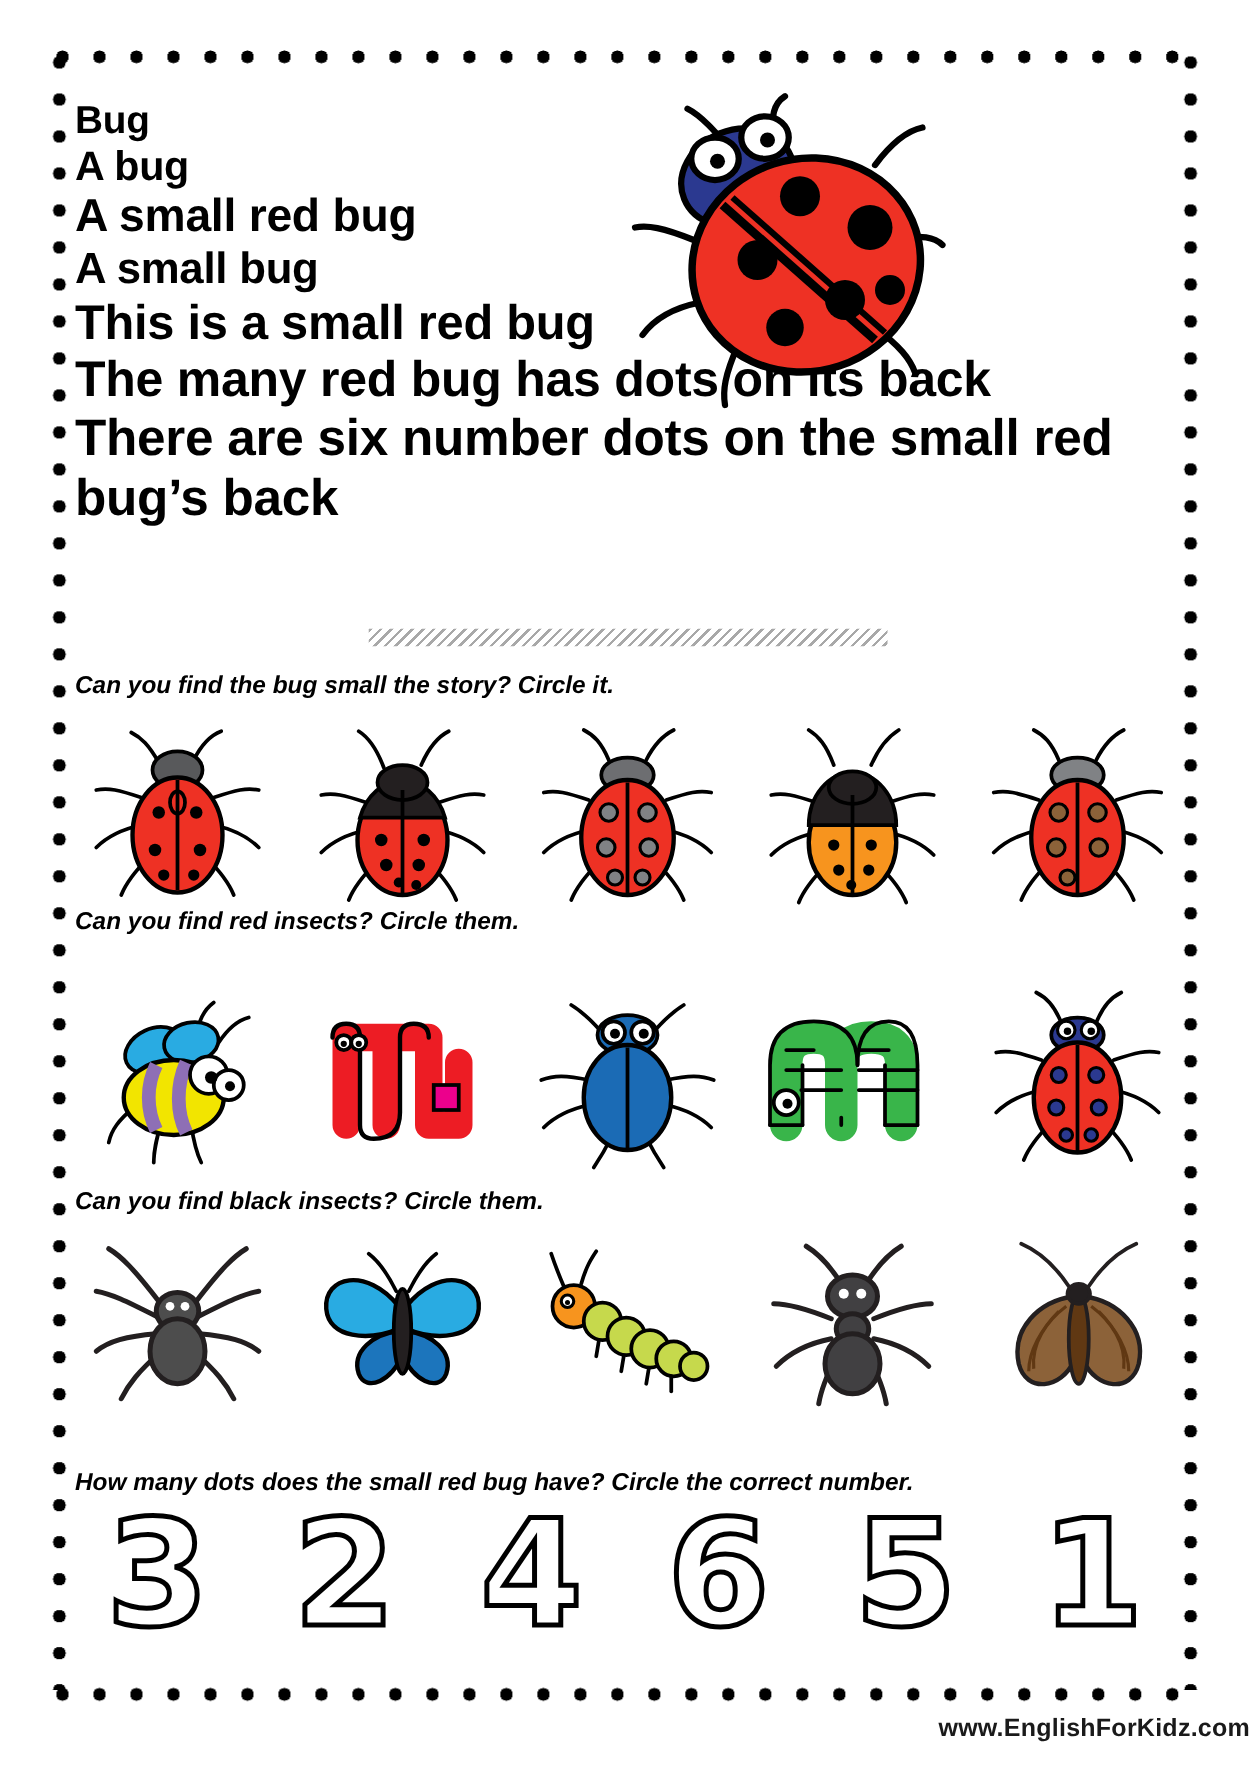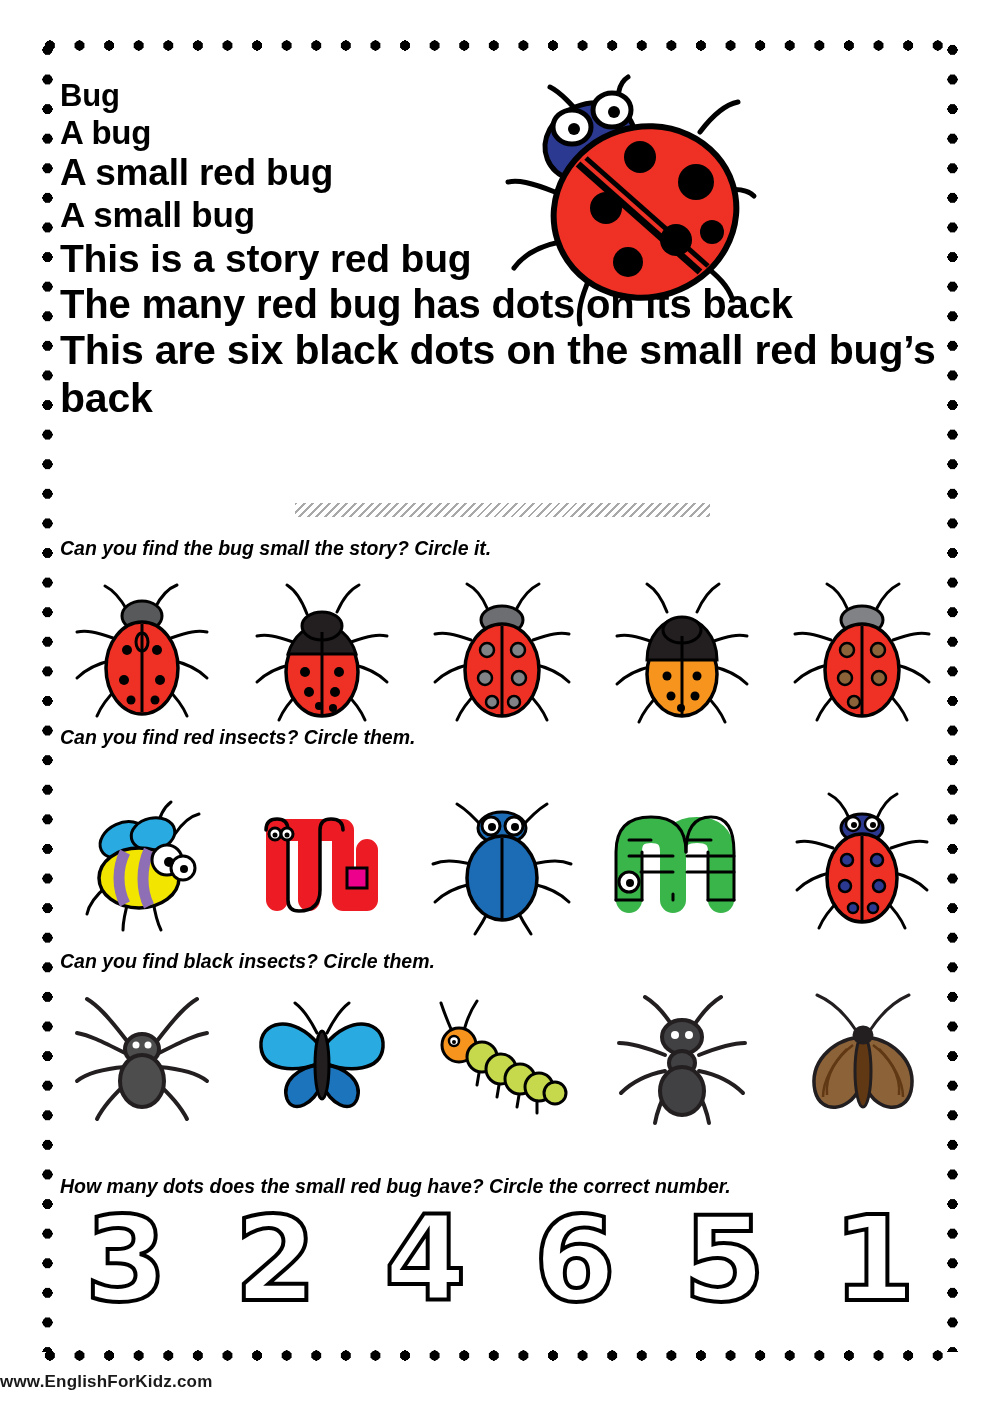--- a/index.html
+++ b/index.html
@@ -133,45 +133,45 @@
     -webkit-text-stroke: 4px #000;
     text-stroke: 4px #000;
   }
 
   
   #footer {
     position: absolute;
     left: 0;
     top: 1372px;
     width: 1000px;
-    text-align: left;
-    font-size: 17px;
+    text-align: right;
+    font-size: 20px;
     font-weight: bold;
     color: #1a1a1a;
     letter-spacing: 0.2px;
   }
 </style>
 </head>
 <body>
 
 <div id="page">
 
   <div class="dot-line dot-top"></div>
   <div class="dot-line dot-bottom"></div>
   <div class="dot-line dot-left"></div>
   <div class="dot-line dot-right"></div>
 
   <div id="story">
     <div class="line l0">Bug</div>
     <div class="line l1">A bug</div>
     <div class="line l3">A small red bug</div>
     <div class="line l2">A small bug</div>
-    <div class="line l4">This is a story red bug</div>
+    <div class="line l4">This is a small red bug</div>
     <div class="line l5">The many red bug has dots on its back</div>
-    <div class="line l6">This are six black dots on the small red bug’s back</div>
+    <div class="line l6">There are six number dots on the small red bug’s back</div>
   </div>
 
   <div style="position:absolute; left:500px; top:72px; width:260px; height:265px;">
     <svg viewBox="0 0 260 265" width="260" height="265">
       <g stroke="#000" stroke-width="5" fill="none" stroke-linecap="round">
         <path d="M95 60 C 70 30, 60 20, 50 15"></path>
         <path d="M120 45 C 115 20, 120 10, 128 5"></path>
         <path d="M55 120 C 30 110, 18 108, 8 110"></path>
         <path d="M60 170 C 35 175, 22 185, 14 196"></path>
         <path d="M90 205 C 80 228, 78 240, 80 252"></path>

